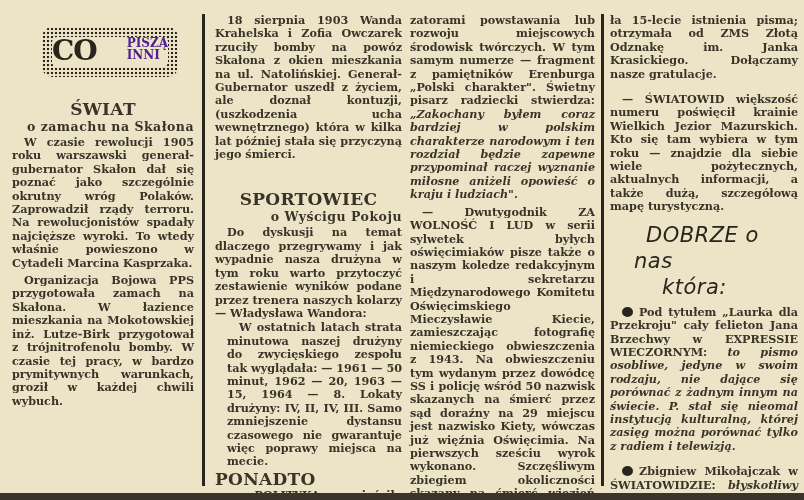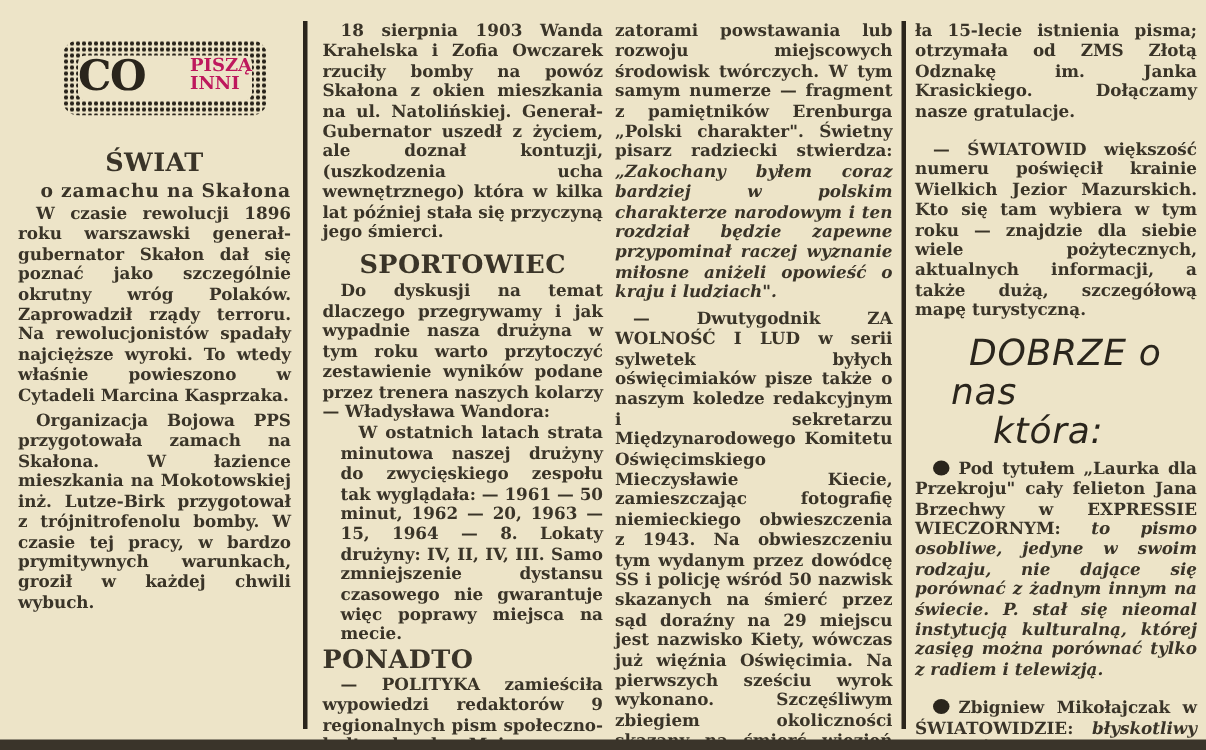--- a/index.html
+++ b/index.html
@@ -16,23 +16,23 @@
   .rule{position:absolute;top:14px;width:3px;background:#2a251c;}
   .sec-title{font-weight:bold;font-size:17px;line-height:20px;text-align:center;letter-spacing:0.3px;margin:0;}
   .sec-sub{font-weight:bold;font-size:12.5px;line-height:16px;text-align:right;margin:0 0 1px 0;letter-spacing:0.5px;}
   .sec-title.left{text-align:left;}
   i.it{font-style:italic;}
   .logo{position:absolute;left:42px;top:27px;width:136px;height:50px;border-radius:10px;
         background:radial-gradient(circle,#2a251c 1.2px,transparent 1.6px);background-size:4px 4px;}
   .logo-inner{position:absolute;left:10px;top:10px;right:10px;bottom:10px;background:#ede4c8;border-radius:5px;
         display:flex;align-items:flex-start;justify-content:center;gap:27px;}
   .logo-co{font-family:"DejaVu Serif",serif;font-weight:bold;font-size:28px;line-height:28px;color:#2a251c;letter-spacing:-1px;}
-  .logo-stack{display:flex;flex-direction:column;margin-left:3px;font-family:"DejaVu Serif",serif;font-weight:bold;font-size:12px;line-height:12px;color:#be185d;}
+  .logo-stack{display:flex;flex-direction:column;margin-left:3px;font-family:"DejaVu Serif",serif;font-weight:bold;font-size:12px;line-height:12px;color:#4c1d95;}
   .bullet{display:inline-block;width:11px;height:10px;border-radius:50%;background:#2a251c;vertical-align:-1px;margin-right:6px;}
-  .hand{font-family:"DejaVu Sans",sans-serif;font-weight:normal;font-style:italic;font-size:24px;line-height:26px;color:#2a251c;margin:0;text-indent:0;text-align:left;letter-spacing:0.5px;}
+  .hand{font-family:"DejaVu Sans",sans-serif;font-weight:normal;font-style:italic;font-size:21px;line-height:26px;color:#2a251c;margin:0;text-indent:0;text-align:left;letter-spacing:0.5px;}
   .bottom-bar{position:absolute;left:0;top:493px;width:804px;height:7px;background:#3a342a;}
 </style>
 </head>
 <body>
 
 <div class="page">
 
   <div class="logo">
     <div class="logo-inner">
       <span class="logo-co">CO</span>
@@ -42,27 +42,28 @@
       </span>
     </div>
   </div>
 
   <div class="rule" style="left:202px;height:472px;"></div>
   <div class="rule" style="left:601px;height:472px;"></div>
 
   <div class="col" id="col1" style="top:99px;">
     <h2 class="sec-title">ŚWIAT</h2>
     <h3 class="sec-sub">o zamachu na Skałona</h3>
-    <p>W czasie rewolucji 1896 roku warszawski generał-gubernator Skałon dał się poznać jako szczególnie okrutny wróg Polaków. Zaprowadził rządy terroru. Na rewolucjonistów spadały najcięższe wyroki. To wtedy właśnie powieszono w Cytadeli Marcina Kasprzaka.</p>
+    <p>W czasie rewolucji 1905 roku warszawski generał-gubernator Skałon dał się poznać jako szczególnie okrutny wróg Polaków. Zaprowadził rządy terroru. Na rewolucjonistów spadały najcięższe wyroki. To wtedy właśnie powieszono w Cytadeli Marcina Kasprzaka.</p>
     <p>Organizacja Bojowa PPS przygotowała zamach na Skałona. W łazience mieszkania na Mokotowskiej inż. Lutze-Birk przygotował z trójnitrofenolu bomby. W czasie tej pracy, w bardzo prymitywnych warunkach, groził w każdej chwili wybuch.</p>
   </div>
 
   <div class="col" id="col2">
     <p>18 sierpnia 1903 Wanda Krahelska i Zofia Owczarek rzuciły bomby na powóz Skałona z okien mieszkania na ul. Natolińskiej. Generał-Gubernator uszedł z życiem, ale doznał kontuzji, (uszkodzenia ucha wewnętrznego) która w kilka lat później stała się przyczyną jego śmierci.</p>
-    <h2 class="sec-title" style="margin-top:6px;">SPORTOWIEC</h2>
+    <h2 class="sec-title" style="margin-top:28px;">SPORTOWIEC</h2>
+    <h3 class="sec-sub">o Wyścigu Pokoju</h3>
     <p>Do dyskusji na temat dlaczego przegrywamy i jak wypadnie nasza drużyna w tym roku warto przytoczyć zestawienie wyników podane przez trenera naszych kolarzy — Władysława Wandora:</p>
     <p style="margin-top:1px;margin-left:12px;">W ostatnich latach strata minutowa naszej drużyny do zwycięskiego zespołu tak wyglądała: — 1961 — 50 minut, 1962 — 20, 1963 — 15, 1964 — 8. Lokaty drużyny: IV, II, IV, III. Samo zmniejszenie dystansu czasowego nie gwarantuje więc poprawy miejsca na mecie.</p>
     <h2 class="sec-title left" style="margin-top:0;">PONADTO</h2>
     <p>— POLITYKA zamieściła wypowiedzi redaktorów 9 regionalnych pism społeczno-kulturalnych. Mają one w sumie ponad 100 tys. nakładu i są z reguły katalij-</p>
   </div>
 
   <div class="col" id="col3">
     <p style="text-indent:0;"><span>zatorami powstawania lub rozwoju miejscowych środowisk twórczych. W tym samym numerze — fragment z pamiętników Erenburga „Polski charakter". Świetny pisarz radziecki stwierdza: </span><i class="it">„Zakochany byłem coraz bardziej w polskim charakterze narodowym i ten rozdział będzie zapewne przypominał raczej wyznanie miłosne aniżeli opowieść o kraju i ludziach".</i></p>
     <p>— Dwutygodnik ZA WOLNOŚĆ I LUD w serii sylwetek byłych oświęcimiaków pisze także o naszym koledze redakcyjnym i sekretarzu Międzynarodowego Komitetu Oświęcimskiego Mieczysławie Kiecie, zamieszczając fotografię niemieckiego obwieszczenia z 1943. Na obwieszczeniu tym wydanym przez dowódcę SS i policję wśród 50 nazwisk skazanych na śmierć przez sąd doraźny na 29 miejscu jest nazwisko Kiety, wówczas już więźnia Oświęcimia. Na pierwszych sześciu wyrok wykonano. Szczęśliwym zbiegiem okoliczności skazany na śmierć więzień oznaczony numerem 59590 uniknął wykonania wyroku.</p>
 

